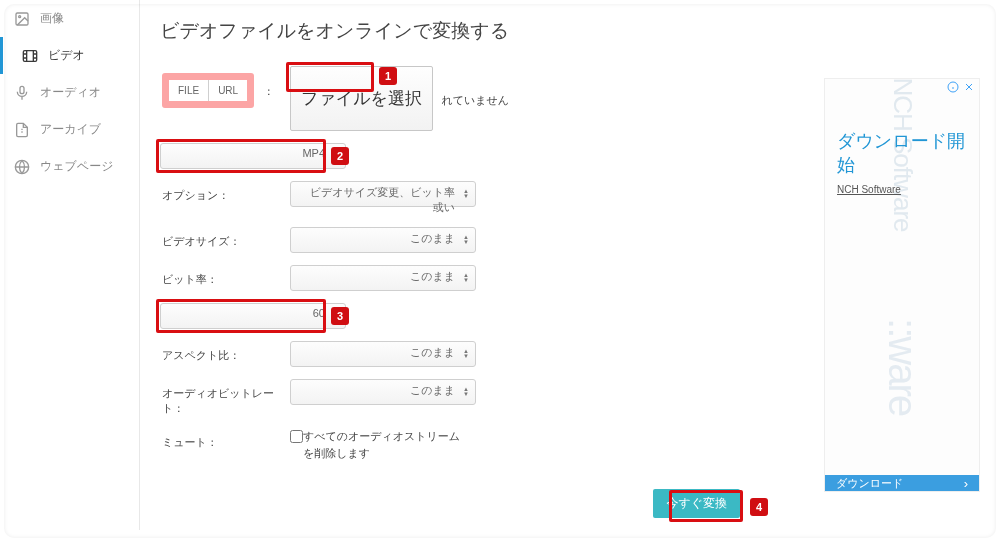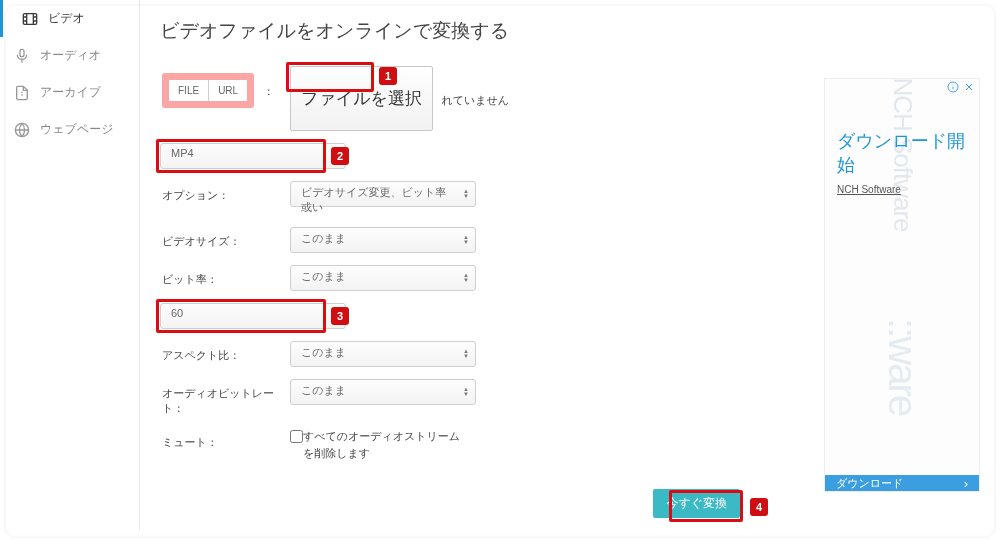--- a/index.html
+++ b/index.html
@@ -20,21 +20,21 @@
     .form-control { position: relative; }
 
     .file-url-btn-group { display: inline-flex; border: 7px solid #fca5a5; border-radius: 3px; overflow: hidden; font-size: 10px; }
     .file-url-btn { padding: 5px 9px; color: #666; background: #fff; cursor: pointer; }
     .file-url-btn + .file-url-btn { border-left: 1px solid #cfcfcf; }
     .colon { margin: 0 6px; font-size: 11px; color: #444; vertical-align: middle; }
 
     .choose-file-btn { display: inline-block; padding: 20px 10px; border: 1px solid #c7c7c7; background: linear-gradient(#fefefe, #f2f2f2); font-size: 17px; color: #333; border-radius: 2px; cursor: pointer; }
     .file-status { font-size: 11px; color: #444; margin-left: 4px; }
 
-    .select { width: 186px; height: 26px; border: 1px solid #cfcfcf; background: linear-gradient(#fdfdfd, #f3f3f3); border-radius: 3px; padding: 3px 20px 3px 10px; font-size: 11px; color: #666; position: relative; appearance: none; cursor: pointer; }
+    .select { width: 186px; height: 26px; border: 1px solid #cfcfcf; background: linear-gradient(#fdfdfd, #f3f3f3); border-radius: 3px; padding: 3px 20px 3px 10px; font-size: 11px; color: #666; position: relative; appearance: none; cursor: pointer; text-align: right; }
     .select-wrapper { position: relative; display: inline-block; }
     .select-arrows { position: absolute; right: 7px; top: 50%; transform: translateY(-50%); font-size: 8px; color: #777; pointer-events: none; line-height: 5px; }
     .select-arrows::before { content: "▲"; display: block; font-size: 6px; }
     .select-arrows::after { content: "▼"; display: block; font-size: 6px; }
 
     .checkbox-row { display: flex; align-items: flex-start; }
     .checkbox-row input { margin-top: 2px; }
     .checkbox-label { font-size: 11px; color: #444; max-width: 165px; line-height: 1.5; }
 
     .highlight-box { position: absolute; border: 3px solid #d90e12; border-radius: 2px; pointer-events: none; }
@@ -51,20 +51,30 @@
     .ad-subtext { position: absolute; top: 105px; left: 12px; color: #555; font-size: 10px; text-decoration: underline; }
     .ad-cta { position: absolute; bottom: 0; left: 0; right: 0; height: 16px; background: #3b9ee0; color: #fff; font-size: 11px; display: flex; align-items: center; justify-content: space-between; padding: 8px 11px; cursor: pointer; }
     .ad-cta .chev { font-size: 13px; }
 
     .rounded-border { position: absolute; left: 4px; top: 4px; right: 4px; bottom: 4px; border-radius: 10px; box-shadow: 0 0 4px rgba(0,0,0,.08) inset; pointer-events: none; }
   </style>
 </head>
 <body>
 
 <div class="sidebar">
+  <div class="sidebar-item">
+    <span class="icon">
+      <svg viewBox="0 0 24 24" fill="none" stroke="currentColor" stroke-width="2">
+          <rect x="3" y="3" width="18" height="18" rx="2"></rect>
+          <circle cx="8.5" cy="8.5" r="1.5"></circle>
+          <path d="M21 15l-5-5L5 21"></path>
+        </svg>
+    </span>
+    <span>画像</span>
+  </div>
   <div class="sidebar-item active">
     <span class="icon">
       <svg viewBox="0 0 24 24" fill="none" stroke="currentColor" stroke-width="2">
           <rect x="2" y="4" width="20" height="16" rx="2"></rect>
           <path d="M7 4v16M17 4v16M2 9h5M2 15h5M17 9h5M17 15h5"></path>
         </svg>
     </span>
     <span>ビデオ</span>
   </div>
   <div class="sidebar-item">

